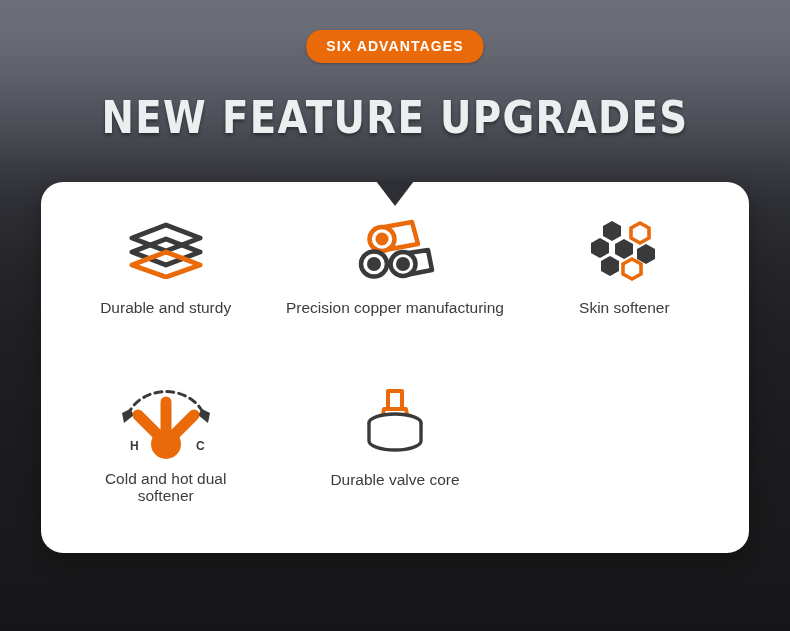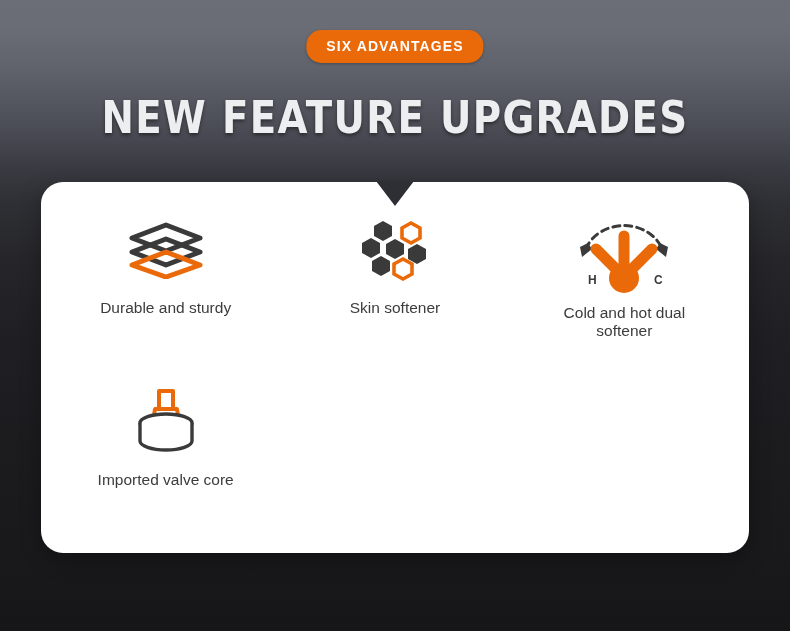--- a/index.html
+++ b/index.html
@@ -137,20 +137,44 @@
       <div class="icon-wrap">
         <svg width="78" height="58" viewBox="0 0 78 58">
           <polygon points="39,4 73,17 39,30 5,17" fill="none" stroke="#3a3a3a" stroke-width="5" stroke-linejoin="round"></polygon>
           <polygon points="39,18 73,31 39,44 5,31" fill="none" stroke="#3a3a3a" stroke-width="5" stroke-linejoin="round"></polygon>
           <polygon points="39,31 73,44 39,56 5,44" fill="none" stroke="#ea6a09" stroke-width="5" stroke-linejoin="round"></polygon>
         </svg>
       </div>
       <div class="cell-label">Durable and sturdy</div>
     </div>
 
+    <div class="cell">
+      <div class="icon-wrap">
+        <svg width="86" height="72" viewBox="0 0 86 72">
+
+          <g stroke="#ea6a09" stroke-width="4.5" fill="#ffffff" stroke-linejoin="round">
+            <path d="M27 14 L60 8 L66 30 L33 36 Z"></path>
+            <ellipse cx="30" cy="25" rx="12.5" ry="12"></ellipse>
+          </g>
+          <circle cx="30" cy="25" r="6.5" fill="#ea6a09"></circle>
+
+          <g stroke="#3a3a3a" stroke-width="4.5" fill="#ffffff" stroke-linejoin="round">
+            <path d="M50 40 L76 36 L80 56 L54 61 Z"></path>
+            <ellipse cx="51" cy="50" rx="12.5" ry="12"></ellipse>
+          </g>
+          <circle cx="51" cy="50" r="7" fill="#3a3a3a"></circle>
+
+          <g stroke="#3a3a3a" stroke-width="4.5" fill="#ffffff" stroke-linejoin="round">
+            <ellipse cx="22" cy="50" rx="13" ry="12.5"></ellipse>
+          </g>
+          <circle cx="22" cy="50" r="7" fill="#3a3a3a"></circle>
+        </svg>
+      </div>
+      <div class="cell-label">Precision copper manufacturing</div>
+    </div>
 
     <div class="cell">
       <div class="icon-wrap">
         <svg width="80" height="66" viewBox="0 0 80 66">
           <g>
 
             <polygon points="28,4 37,9 37,19 28,24 19,19 19,9" fill="#3a3a3a"></polygon>
             <polygon points="16,21 25,26 25,36 16,41 7,36 7,26" fill="#3a3a3a"></polygon>
             <polygon points="40,22 49,27 49,37 40,42 31,37 31,27" fill="#3a3a3a"></polygon>
             <polygon points="62,27 71,32 71,42 62,47 53,42 53,32" fill="#3a3a3a"></polygon>
@@ -196,18 +220,18 @@
             <path d="M30 10 L44 10 L44 28 L30 28 Z"></path>
             <path d="M26 28 L48 28 L50 40 L24 40 Z"></path>
           </g>
 
           <g stroke="#3a3a3a" stroke-width="3.4" fill="#ffffff">
             <ellipse cx="37" cy="42" rx="26" ry="9"></ellipse>
             <path d="M11 42 L11 60 A26 9 0 0 0 63 60 L63 42" fill="#ffffff"></path>
           </g>
         </svg>
       </div>
-      <div class="cell-label">Imported valve core</div>
+      <div class="cell-label">Durable valve core</div>
     </div>
 
 
   </div>
 </div>
 
 </body></html>

